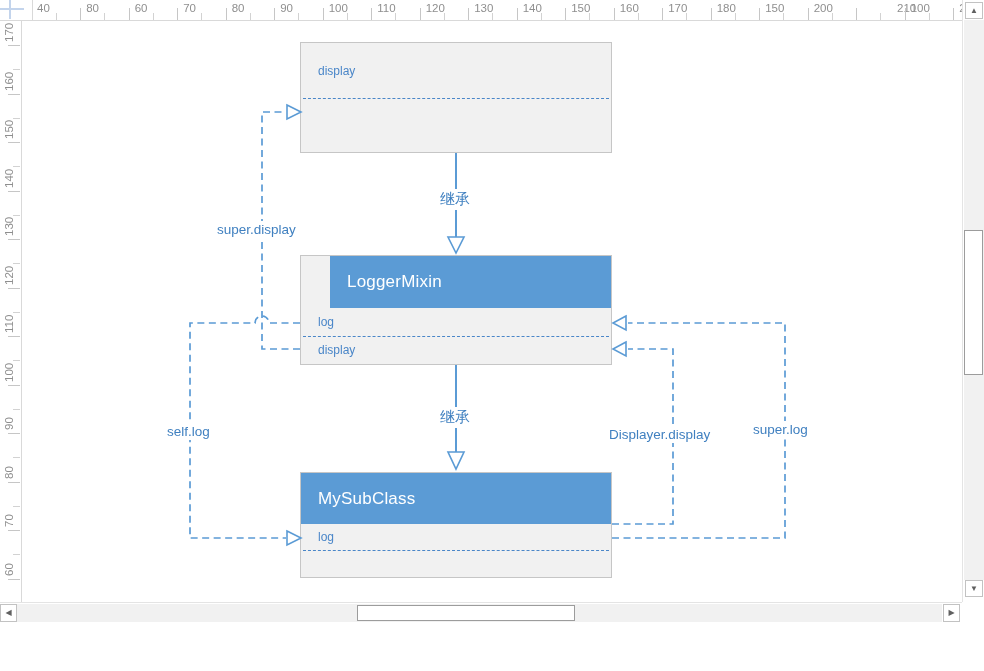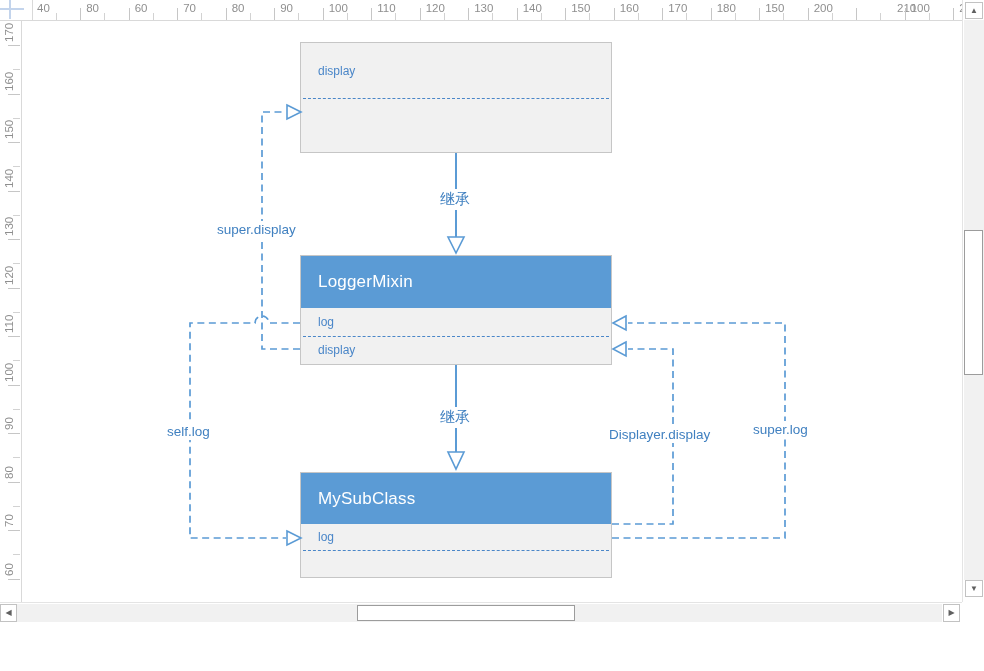--- a/index.html
+++ b/index.html
@@ -33,21 +33,21 @@
               padding-left:17px; letter-spacing:.2px; }
   .uml-body { display:flex; flex-direction:column; }
   .uml-row { flex:1; display:flex; align-items:center; padding-left:17px;
              color:#4a86c8; font-size:12px; }
   .uml-sep { border-top:1px dashed #4a86c8; margin:0 2px; height:0; }
 
   #cls-displayer  { top:42px;  height:111px; }
   #cls-displayer  .uml-head { height:53px; }
   #cls-displayer  .uml-body { height:56px; }
   #cls-loggermixin{ top:255px; height:110px; }
-  #cls-loggermixin .uml-head { height:52px; }
+  #cls-loggermixin .uml-head { height:52px;margin-left:29px; }
   #cls-loggermixin .uml-body { height:56px; }
   #cls-mysubclass { top:472px; height:106px; }
   #cls-mysubclass .uml-head { height:51px; }
   #cls-mysubclass .uml-body { height:53px; }
 
   
   #connectors { position:absolute; left:0; top:0; z-index:3; pointer-events:none; }
   #connectors path { fill:none; stroke:#5b9bd5; }
   #connectors path.solid { stroke-width:2; }
   #connectors path.dash  { stroke-width:1.7; stroke-dasharray:7 4.5; }

